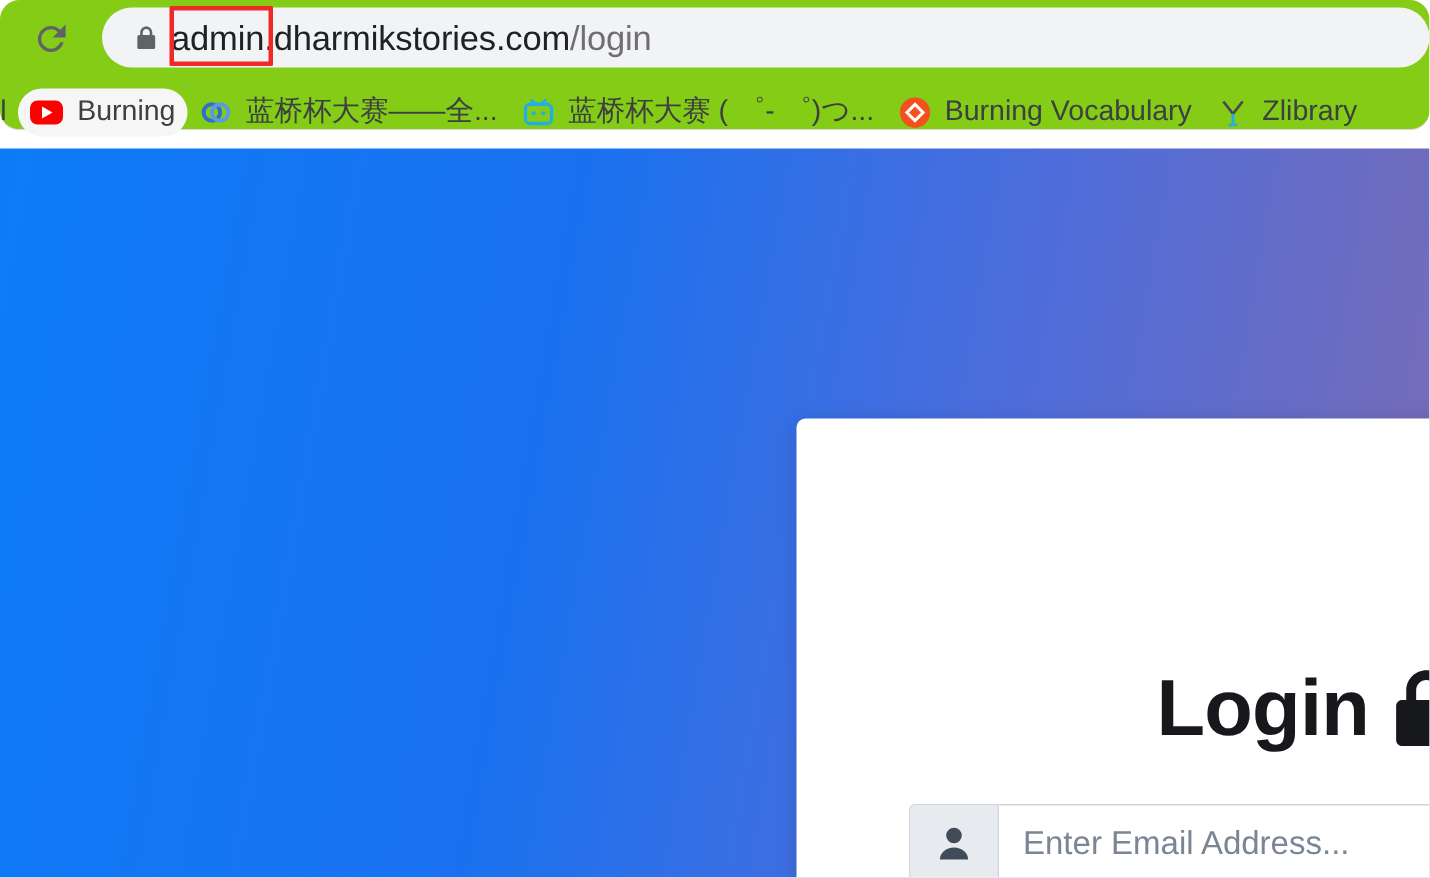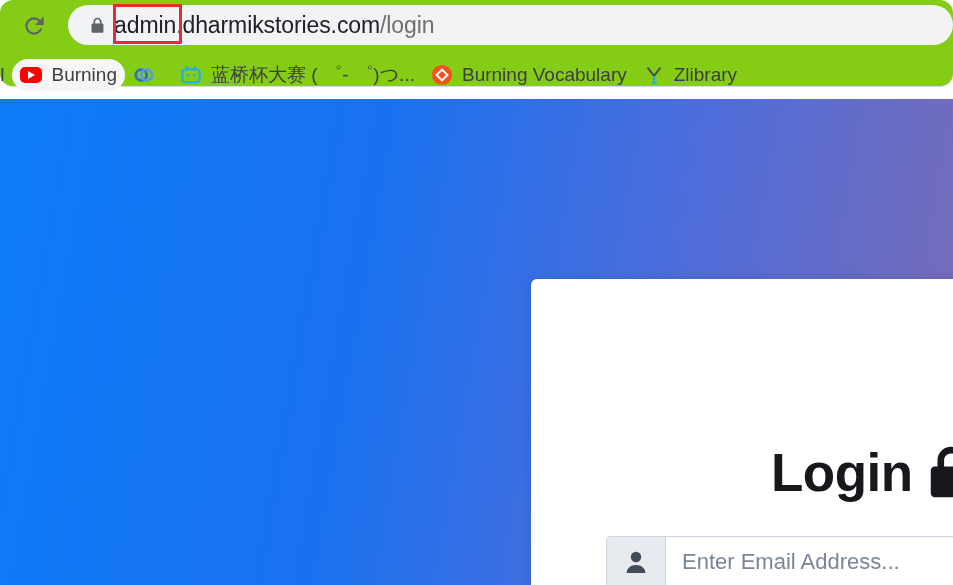--- a/index.html
+++ b/index.html
@@ -291,20 +291,21 @@
         <span class="bm-label">Burning</span>
       </div>
 
       <div class="bookmark">
         <span class="bm-icon">
           <svg width="22" height="22" viewBox="0 0 24 24">
             <circle cx="9" cy="12" r="6" fill="none" stroke="#2f6fd0" stroke-width="3"></circle>
             <circle cx="15" cy="12" r="6" fill="none" stroke="#5b9bdd" stroke-width="3"></circle>
           </svg>
         </span>
+        <span class="bm-label">蓝桥杯大赛——全...</span>
       </div>
 
       <div class="bookmark">
         <span class="bm-icon">
           <svg width="22" height="22" viewBox="0 0 24 24">
             <path d="M7 3l3 3M17 3l-3 3" stroke="#23ade5" stroke-width="2" fill="none" stroke-linecap="round"></path>
             <rect x="2.5" y="6" width="19" height="14" rx="3.5" fill="none" stroke="#23ade5" stroke-width="2.4"></rect>
             <circle cx="8.5" cy="12.5" r="1.5" fill="#23ade5"></circle>
             <circle cx="15.5" cy="12.5" r="1.5" fill="#23ade5"></circle>
           </svg>

